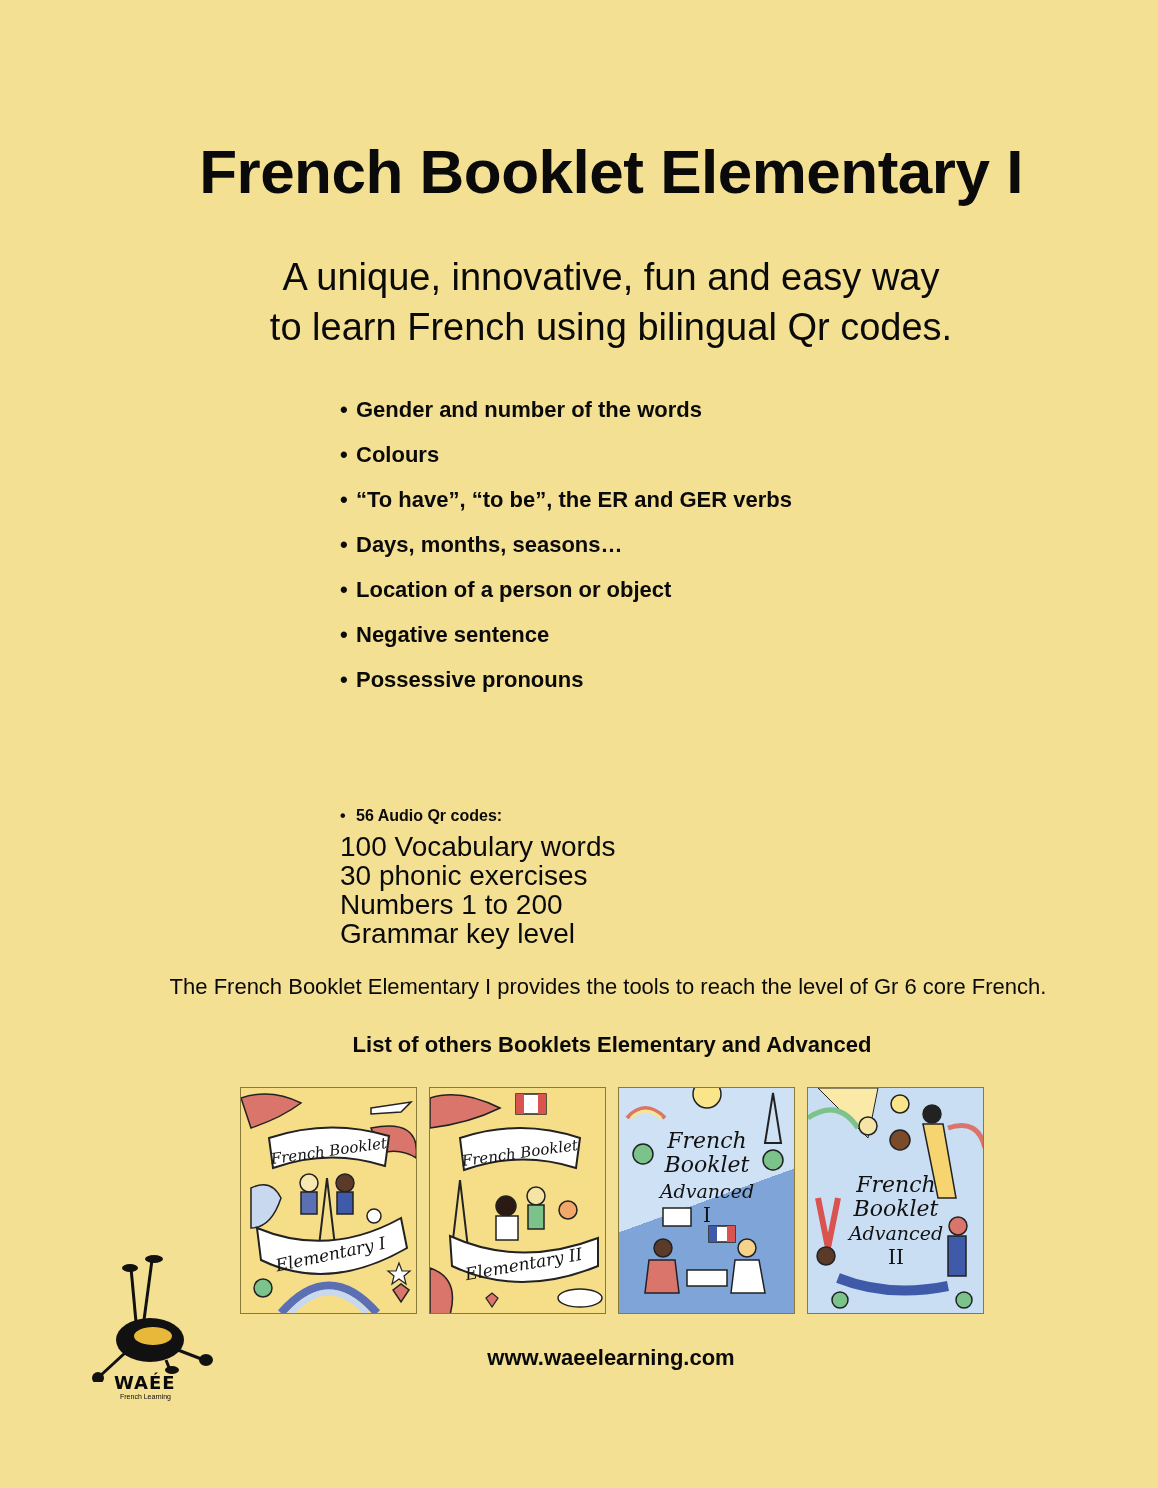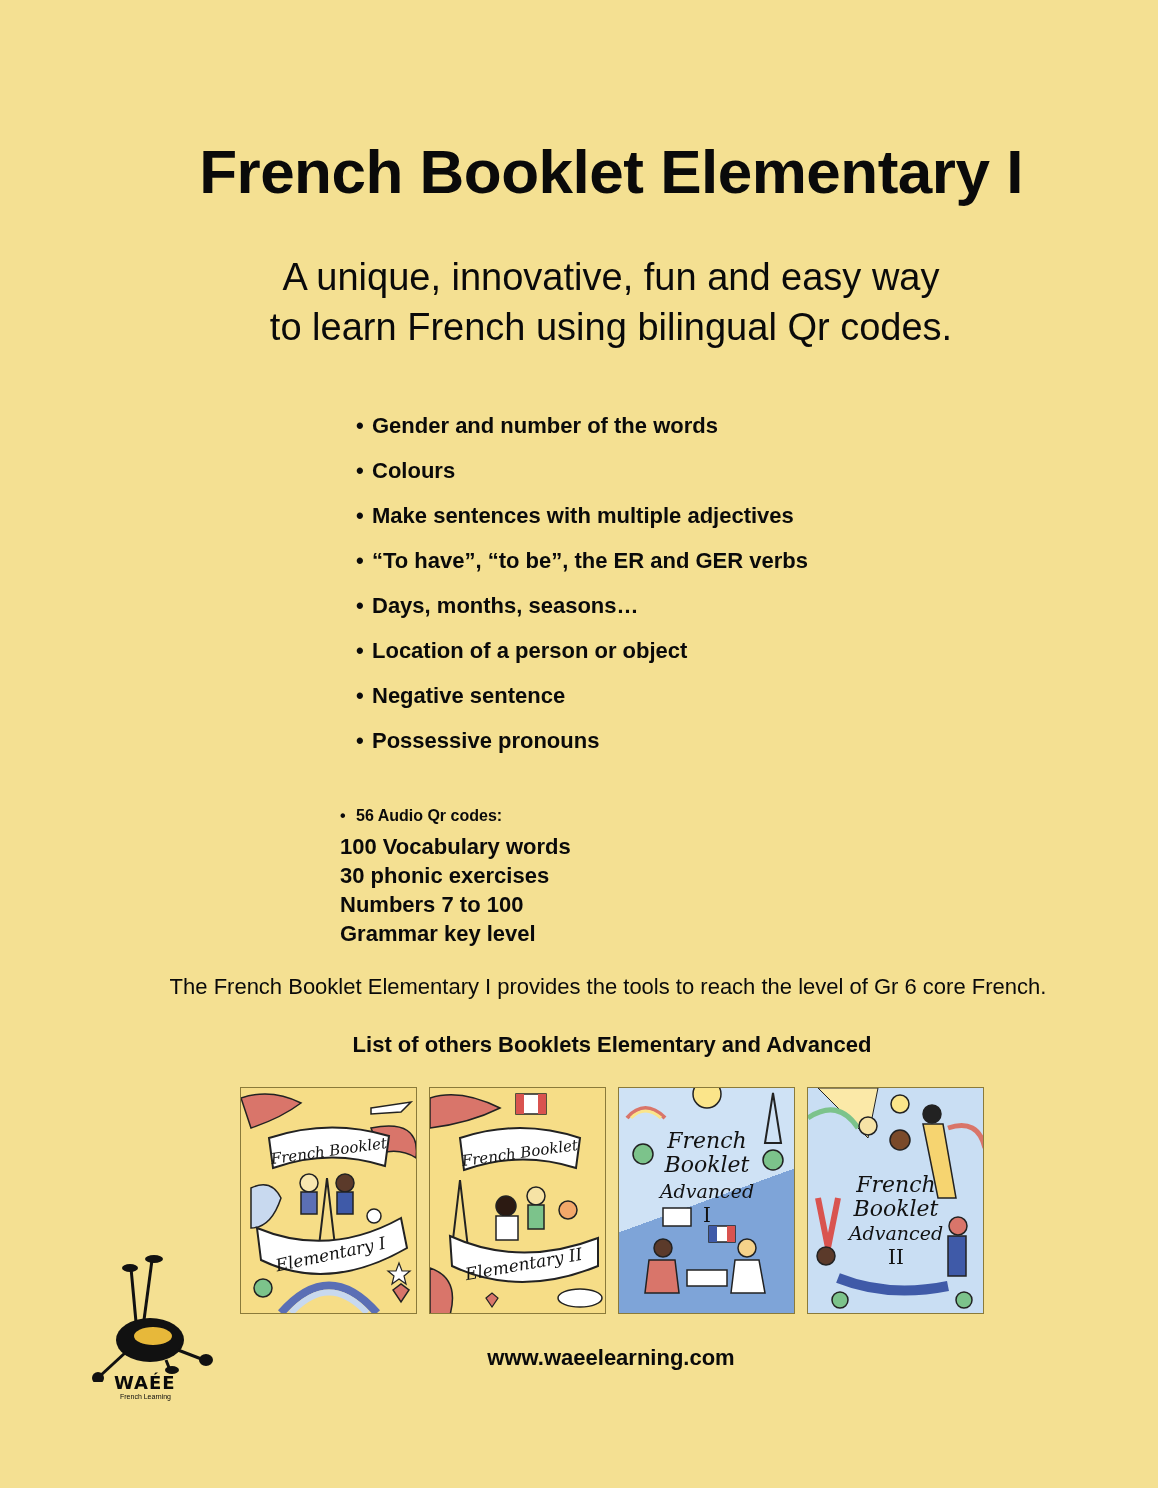--- a/index.html
+++ b/index.html
@@ -36,21 +36,21 @@
       font-size: 38px;
       font-weight: normal;
       line-height: 50px;
       margin: 0;
     }
     .subtitle span { display: block; }
     .features {
       position: absolute;
       top: 394px;
       left: 340px;
-      margin: 16px;
+      margin: 0;
       padding: 0;
       list-style: none;
     }
     .features li {
       font-size: 22px;
       font-weight: bold;
       line-height: 32px;
       height: 45px;
       white-space: nowrap;
     }
@@ -63,23 +63,23 @@
       top: 800px;
       left: 340px;
     }
     .audio .head {
       font-size: 16px;
       font-weight: bold;
       line-height: 32px;
     }
     .audio .head .bullet { display: inline-block; width: 16px; }
     .audio .sub {
-      font-size: 22px;
+      font-size: 28px;
       line-height: 29px;
-      font-weight: bold;
+      font-weight: normal;
     }
     .provides {
       position: absolute;
       top: 972px;
       left: 0;
       width: 1216px;
       text-align: center;
       font-size: 22px;
       line-height: 30px;
     }
@@ -152,33 +152,32 @@
 <h1 class="title">French Booklet Elementary I</h1>
 
 <p class="subtitle">
   <span>A unique, innovative, fun and easy way</span>
   <span>to learn French using bilingual Qr codes.</span>
 </p>
 
 <ul class="features">
   <li><span class="bullet">•</span><span>Gender and number of the words</span></li>
   <li><span class="bullet">•</span><span>Colours</span></li>
-  <li><span class="bullet">•</span><span>Make sentences with multiple adjectives</span></li>
   <li><span class="bullet">•</span><span>“To have”, “to be”, the ER and GER verbs</span></li>
   <li><span class="bullet">•</span><span>Days, months, seasons…</span></li>
   <li><span class="bullet">•</span><span>Location of a person or object</span></li>
   <li><span class="bullet">•</span><span>Negative sentence</span></li>
   <li><span class="bullet">•</span><span>Possessive pronouns</span></li>
 </ul>
 
 <div class="audio">
   <div class="head"><span class="bullet">•</span><span>56 Audio Qr codes:</span></div>
   <div class="sub">100 Vocabulary words</div>
   <div class="sub">30 phonic exercises</div>
-  <div class="sub">Numbers 7 to 100</div>
+  <div class="sub">Numbers 1 to 200</div>
   <div class="sub">Grammar key level</div>
 </div>
 
 <div class="provides">The French Booklet Elementary I provides the tools to reach the level of Gr 6 core French.</div>
 
 <div class="list-heading">List of others Booklets Elementary and Advanced</div>
 
 <div class="covers">
 
   <div class="cover elem">

